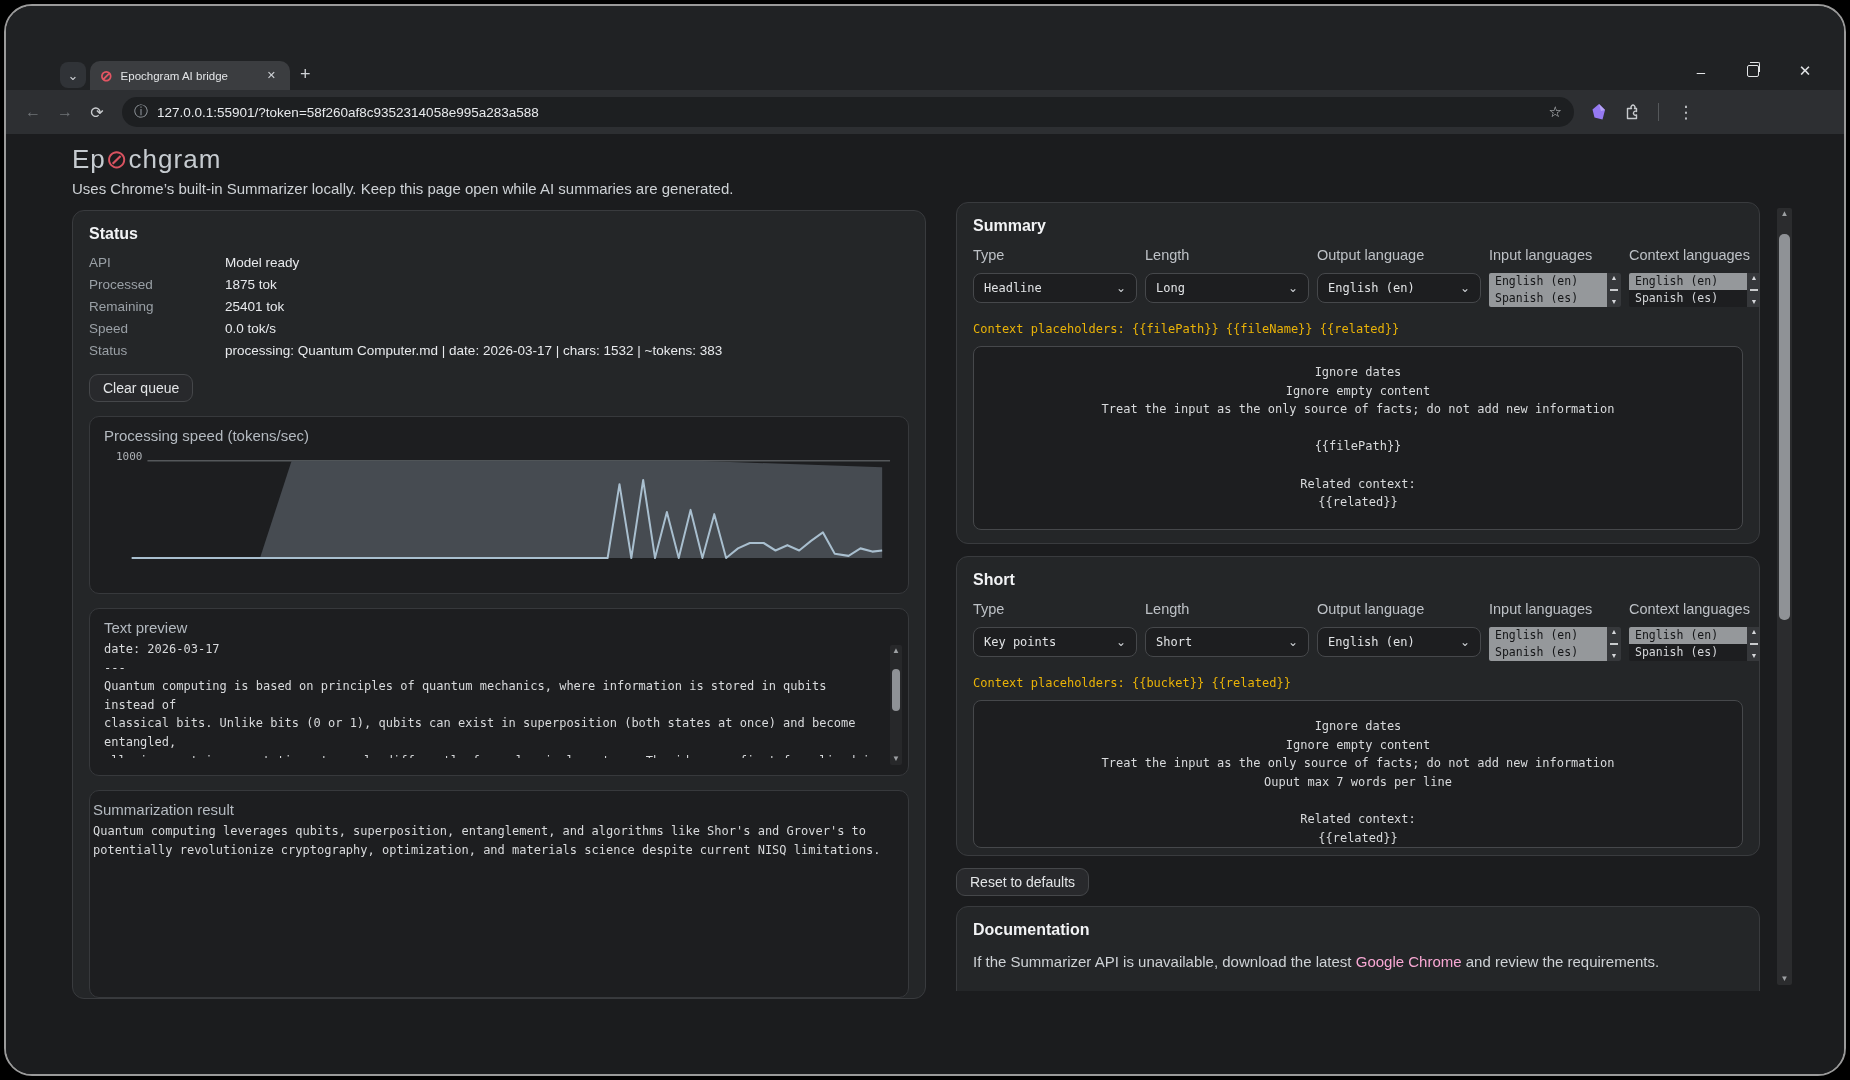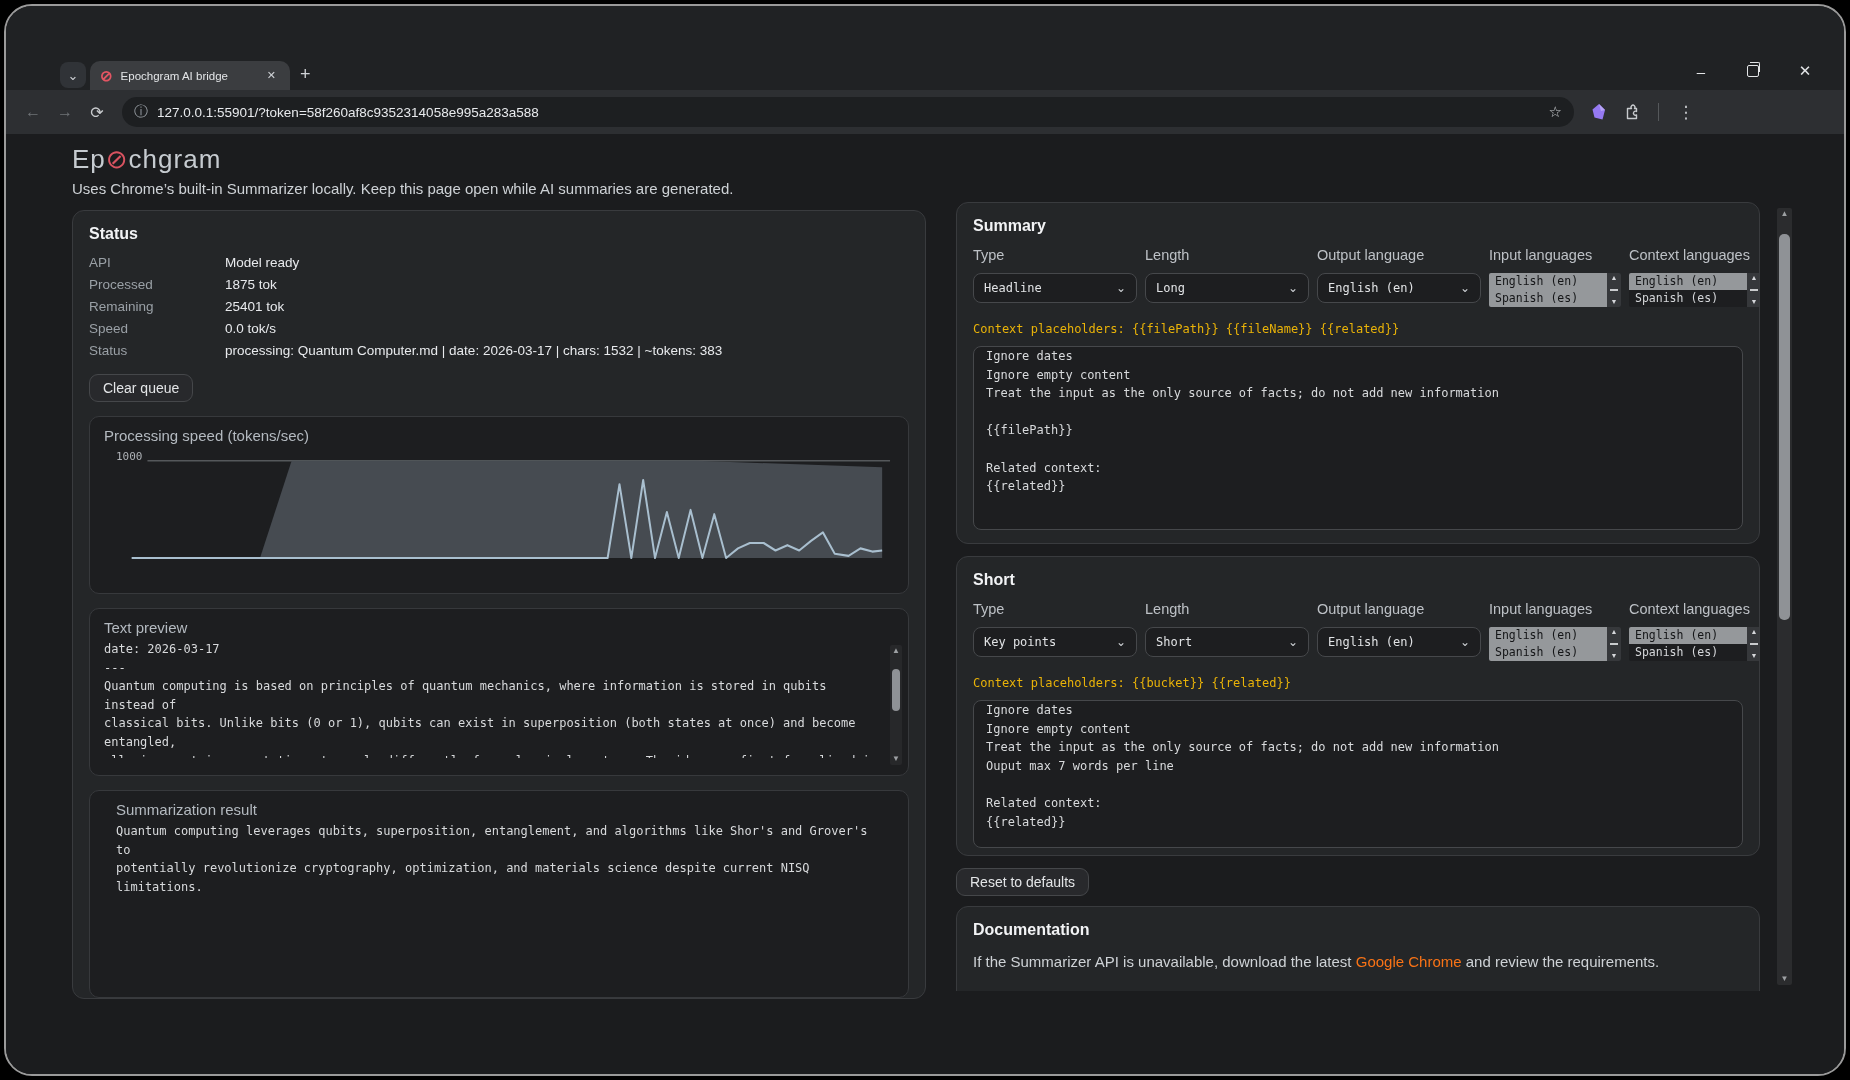--- a/index.html
+++ b/index.html
@@ -60,21 +60,21 @@
   .chart-wrap svg{position:absolute;inset:0;width:100%;height:100%;}
   .tp-box{margin-top:14px;height:168px;padding:10px 14px;position:relative;}
   .mono{font-family:"DejaVu Sans Mono",monospace;font-size:12px;line-height:1.55;color:#d8dadc;white-space:pre-wrap;}
   .tp-text{height:118px;overflow:hidden;margin-right:16px;}
   .vscroll{position:absolute;width:12px;display:flex;flex-direction:column;align-items:center;background:#27282a;border-radius:2px;}
   .tp-scroll{right:6px;top:36px;bottom:10px;}
   .vs-arrow{color:#9da0a3;font-size:8px;line-height:12px;flex:0 0 auto;cursor:pointer;}
   .vs-track{flex:1;width:100%;position:relative;}
   .vs-thumb{position:absolute;left:2px;right:2px;background:#8f9296;border-radius:5px;cursor:pointer;}
   .tp-thumb{top:12%;height:44%;}
-  .sum-box{margin-top:14px;height:208px;padding:10px 26px;}
+  .sum-box{margin-top:14px;height:208px;padding:10px 3px;}
   
   .right-col{position:absolute;left:884px;top:0;width:836px;height:789px;overflow:hidden;}
   .rc-scroll{right:0;top:6px;bottom:6px;width:15px;background:#2b2c2e;}
   .rc-thumb{top:14px;height:386px;}
   .rcard{position:absolute;left:0;width:804px;padding:14px 16px;overflow:hidden;}
   .summary-card{top:0;height:342px;}
   .epoch-card{top:354px;height:300px;}
   .fields{display:flex;gap:8px;}
   .field{display:flex;flex-direction:column;}
   .field-label{color:#bdc1c6;font-size:14.5px;margin-bottom:10px;}
@@ -85,28 +85,28 @@
   .w150{width:164px;}
   .listbox{width:132px;height:34px;background:#1d1e20;display:flex;overflow:hidden;border-radius:2px;}
   .lb-opts{flex:1;overflow:hidden;}
   .lb-opt{height:17px;line-height:17px;padding-left:6px;font-family:"DejaVu Sans Mono",monospace;
     font-size:11.5px;color:#d5d7da;white-space:nowrap;cursor:pointer;}
   .lb-opt.sel{background:#95989b;color:#141517;}
   .lb-scroll{width:14px;background:#36383b;display:flex;flex-direction:column;align-items:center;justify-content:space-between;padding:1px 0;}
   .lb-ar{color:#d5d7da;font-size:7px;line-height:8px;cursor:pointer;}
   .lb-bar{width:8px;height:2px;background:#caccce;}
   .ph-line{font-family:"DejaVu Sans Mono",monospace;font-size:12px;color:#eab308;margin:15px 0 10px 0;}
-  .prompt{background:#1d1e20;border:1px solid #46484b;border-radius:8px;padding:0 12px;
-    box-sizing:border-box;overflow:hidden;cursor:text;}
+  .prompt{background:#1d1e20;border:1px solid #46484b;border-radius:8px;padding:16px 12px;
+    box-sizing:border-box;overflow:hidden;cursor:text;text-align:center;}
   .prompt-summary{height:184px;}
   .prompt-epoch{height:148px;}
   .reset-btn{position:absolute;top:666px;left:0;}
   .doc-card{top:704px;height:150px;}
   .doc-text{font-size:15px;color:#ced2d6;margin-top:14px;}
-  .doc-link{color:#f97316;cursor:pointer;text-decoration:none;}
+  .doc-link{color:#f9a8d4;cursor:pointer;text-decoration:none;}
 </style>
 </head>
 <body>
 
 <div class="window">
 
   <div class="tabstrip">
     <div class="tab-search">
       <span>⌄</span>
     </div>

